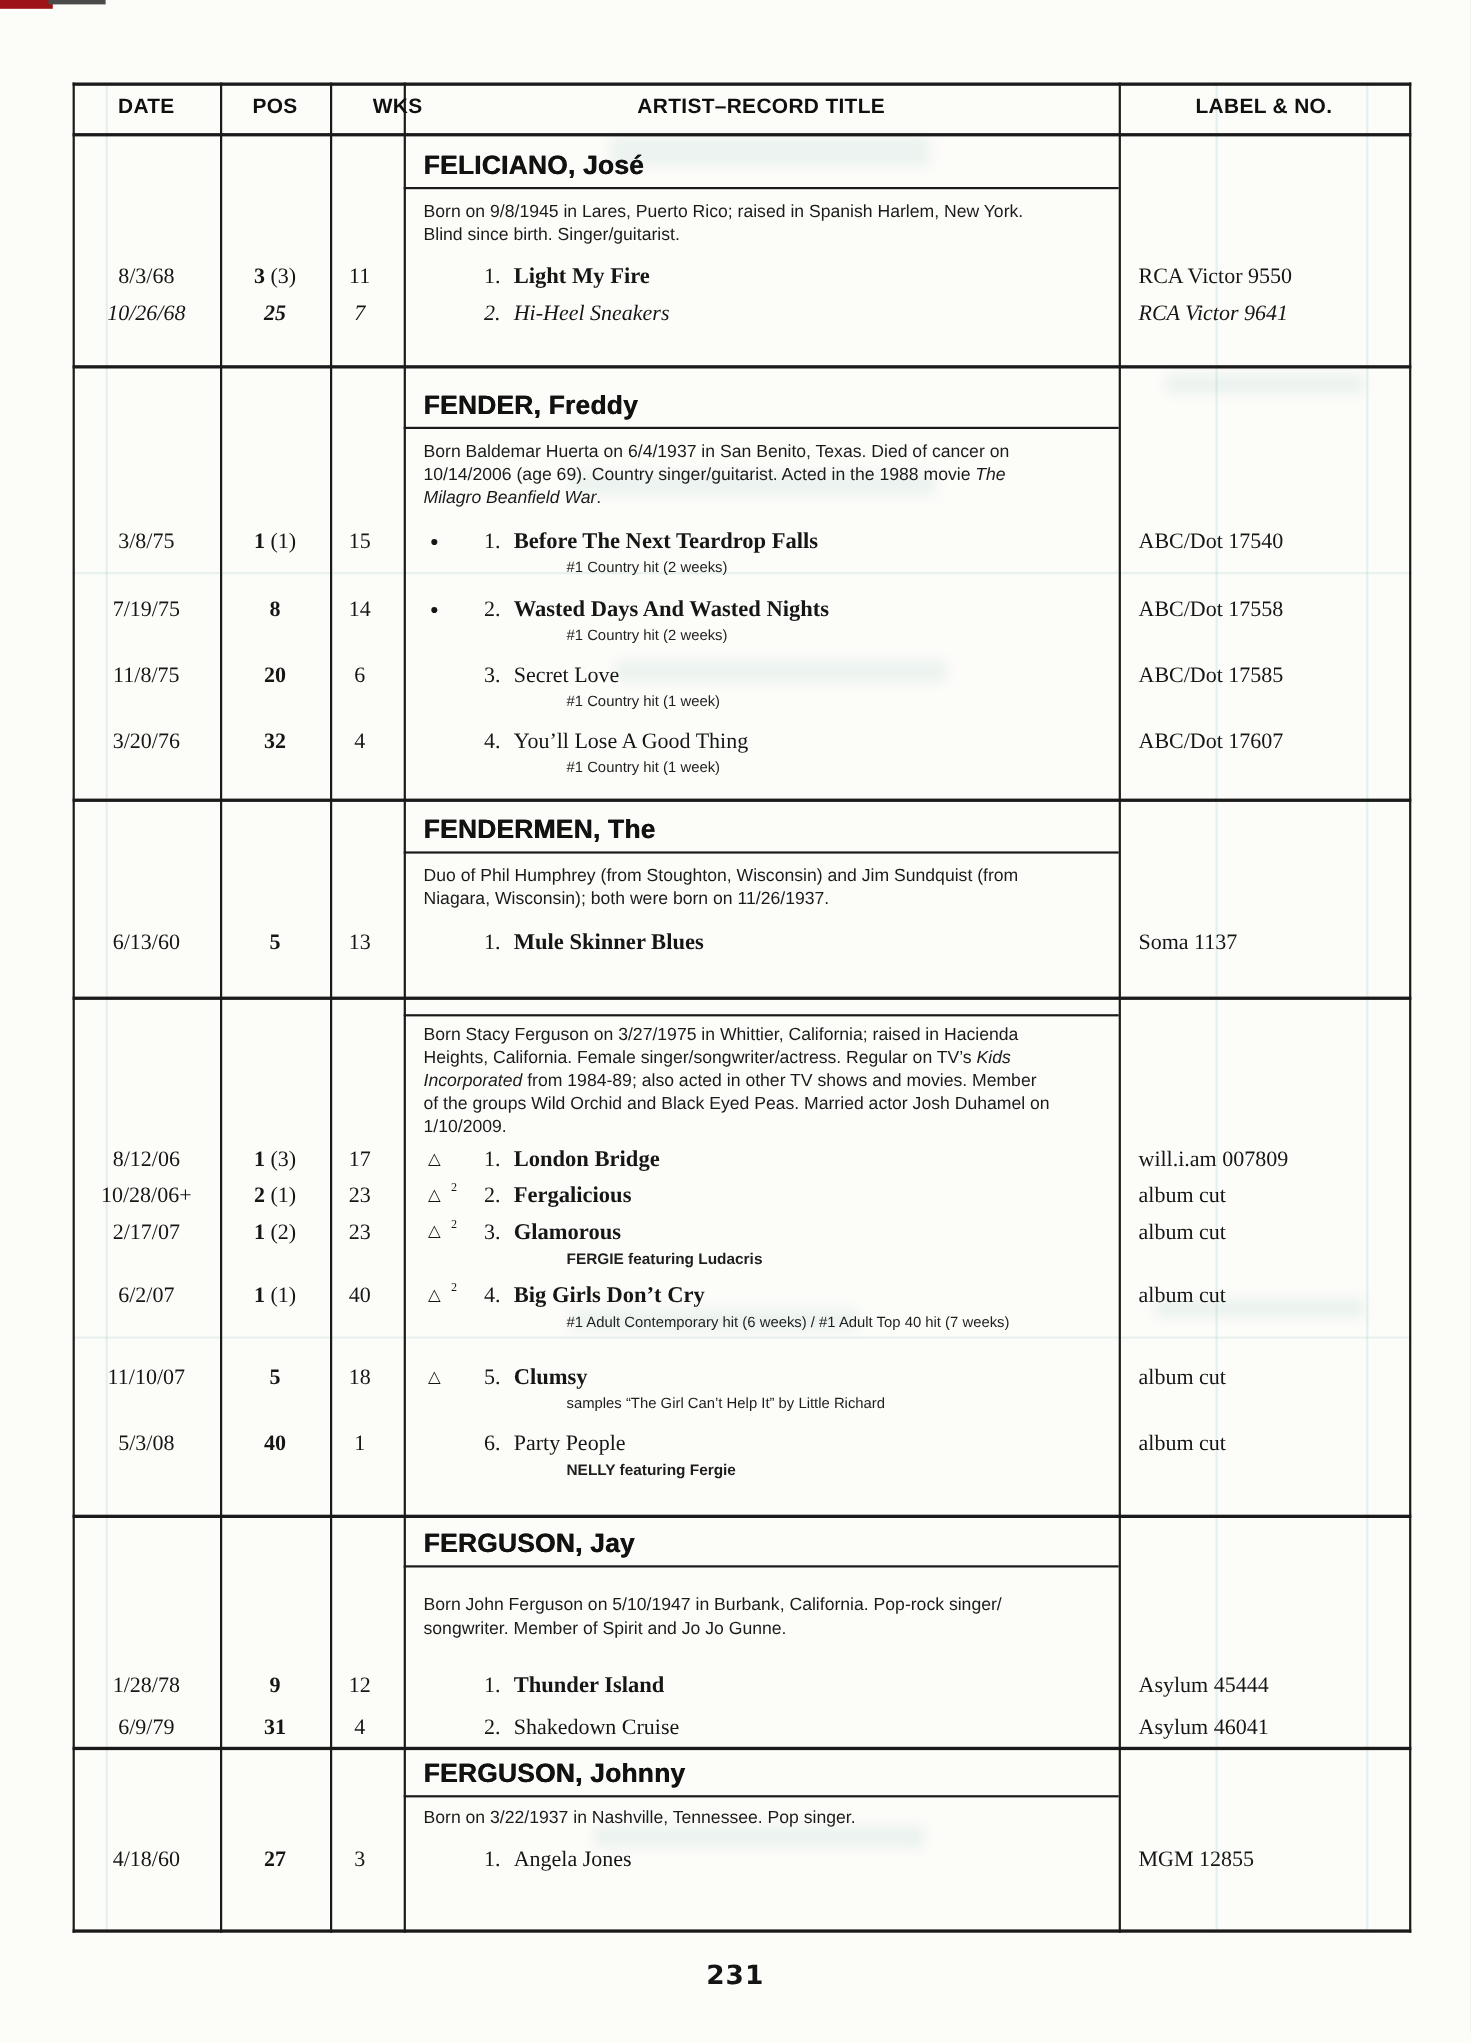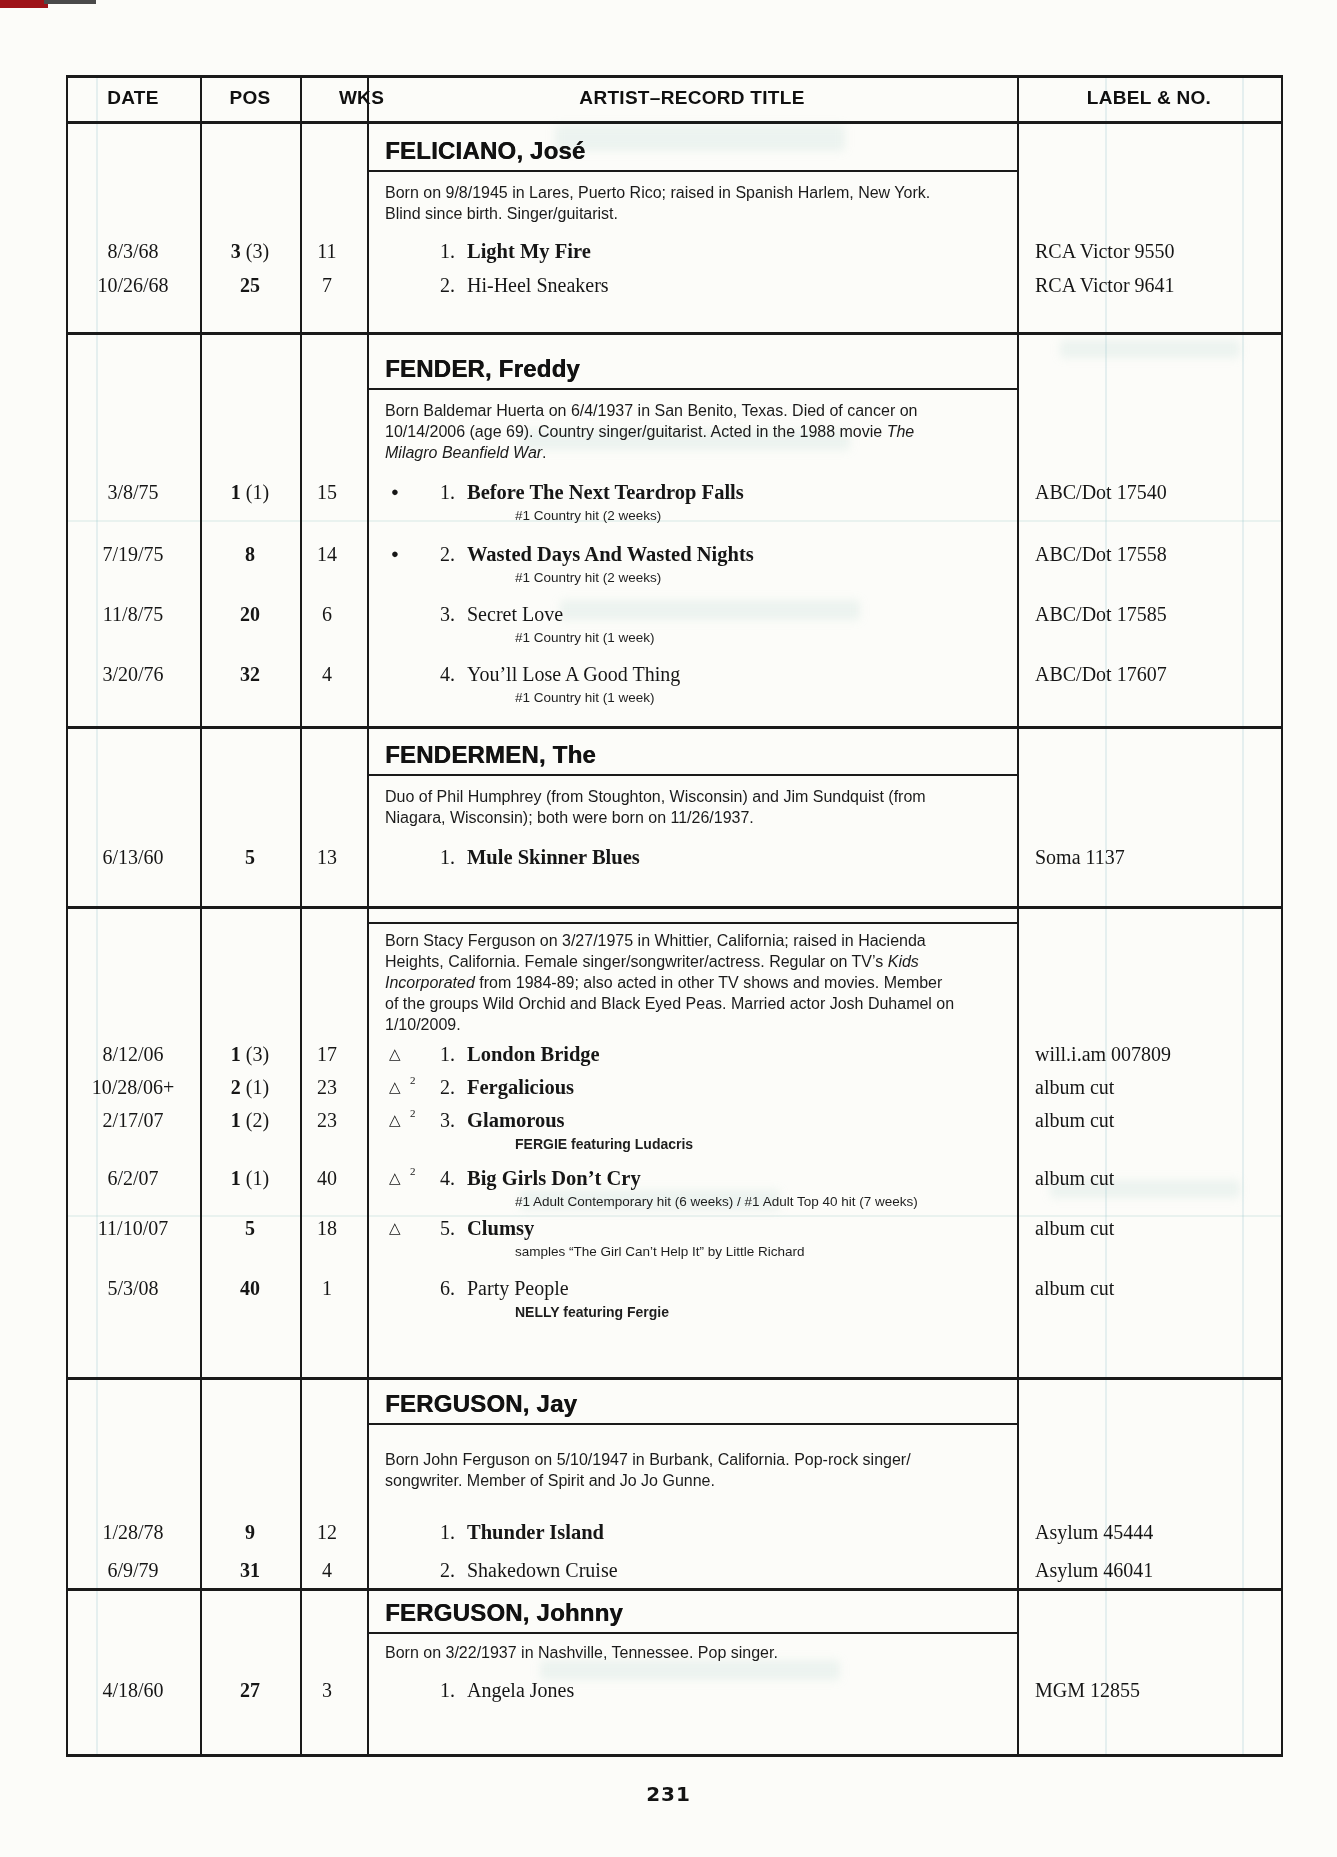--- a/index.html
+++ b/index.html
@@ -38,21 +38,21 @@
   .sym.bullet{font-size:13px;left:24px;}
   .num{position:absolute;left:50px;width:38px;text-align:right;}
   .ti{position:absolute;left:100px;white-space:nowrap;}
   .ti.b{font-weight:700;font-size:20.5px;}
   .cl{position:absolute;left:969px;white-space:nowrap;}
   .sub{position:relative;height:18px;}
   .sub .t{position:absolute;left:449px;font-family:"Liberation Sans",sans-serif;font-size:13.5px;
           color:#1e1e1e;white-space:nowrap;line-height:18px;}
   .sub .t.fb{font-weight:700;font-size:14px;}
   .pageno{position:absolute;left:0;top:1782px;width:1337px;text-align:center;
-          font-family:"DejaVu Sans",sans-serif;font-weight:700;font-size:20px;letter-spacing:1px;color:#141414;}
+          font-family:"DejaVu Sans",sans-serif;font-weight:700;font-size:24px;letter-spacing:1px;color:#141414;}
 </style>
 </head>
 <body>
 
 <div class="page">
 
   <div class="redmark"></div>
   <div class="darkmark"></div>
 
   <div class="ghost" style="left:555px;top:125px;width:290px;height:26px;"></div>
@@ -101,21 +101,21 @@
       <div class="row" style="margin-top:14px;">
         <span class="cd">8/3/68</span>
         <span class="cp"><span class="pnum">3</span> <span>(3)</span></span>
         <span class="cw">11</span>
         <span class="ce">
           <span class="num">1.</span>
           <span class="ti b">Light My Fire</span>
         </span>
         <span class="cl">RCA Victor 9550</span>
       </div>
-      <div class="row" style="margin-top:8px;">
+      <div class="row" style="margin-top:8px;font-style:italic;">
         <span class="cd">10/26/68</span>
         <span class="cp"><span class="pnum">25</span></span>
         <span class="cw">7</span>
         <span class="ce">
           <span class="num">2.</span>
           <span class="ti">Hi-Heel Sneakers</span>
         </span>
         <span class="cl">RCA Victor 9641</span>
       </div>
     </div>
@@ -254,21 +254,21 @@
           <span class="ssup">2</span>
           <span class="num">4.</span>
           <span class="ti b">Big Girls Don’t Cry</span>
         </span>
         <span class="cl">album cut</span>
       </div>
       <div class="sub" style="margin-top:2px;">
           <span class="t">#1 Adult Contemporary hit (6 weeks) / #1 Adult Top 40 hit (7 weeks)</span>
         </div>
 
-      <div class="row" style="margin-top:4px;">
+      <div class="row" style="margin-top:28px;">
         <span class="cd">11/10/07</span>
         <span class="cp"><span class="pnum">5</span></span>
         <span class="cw">18</span>
         <span class="ce">
           <span class="sym">△</span>
           <span class="num">5.</span>
           <span class="ti b">Clumsy</span>
         </span>
         <span class="cl">album cut</span>
       </div>

